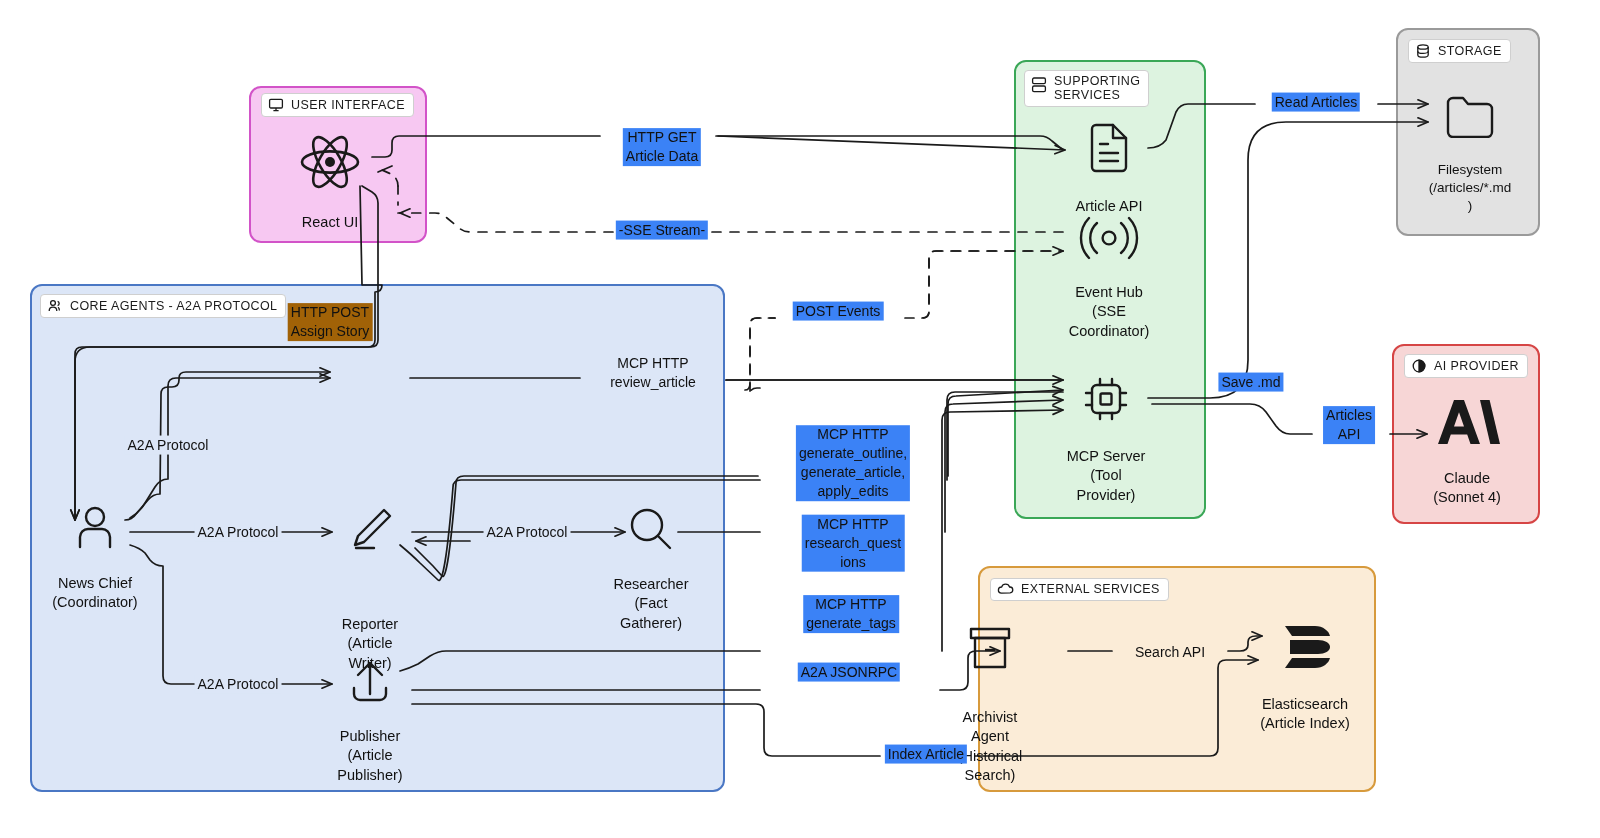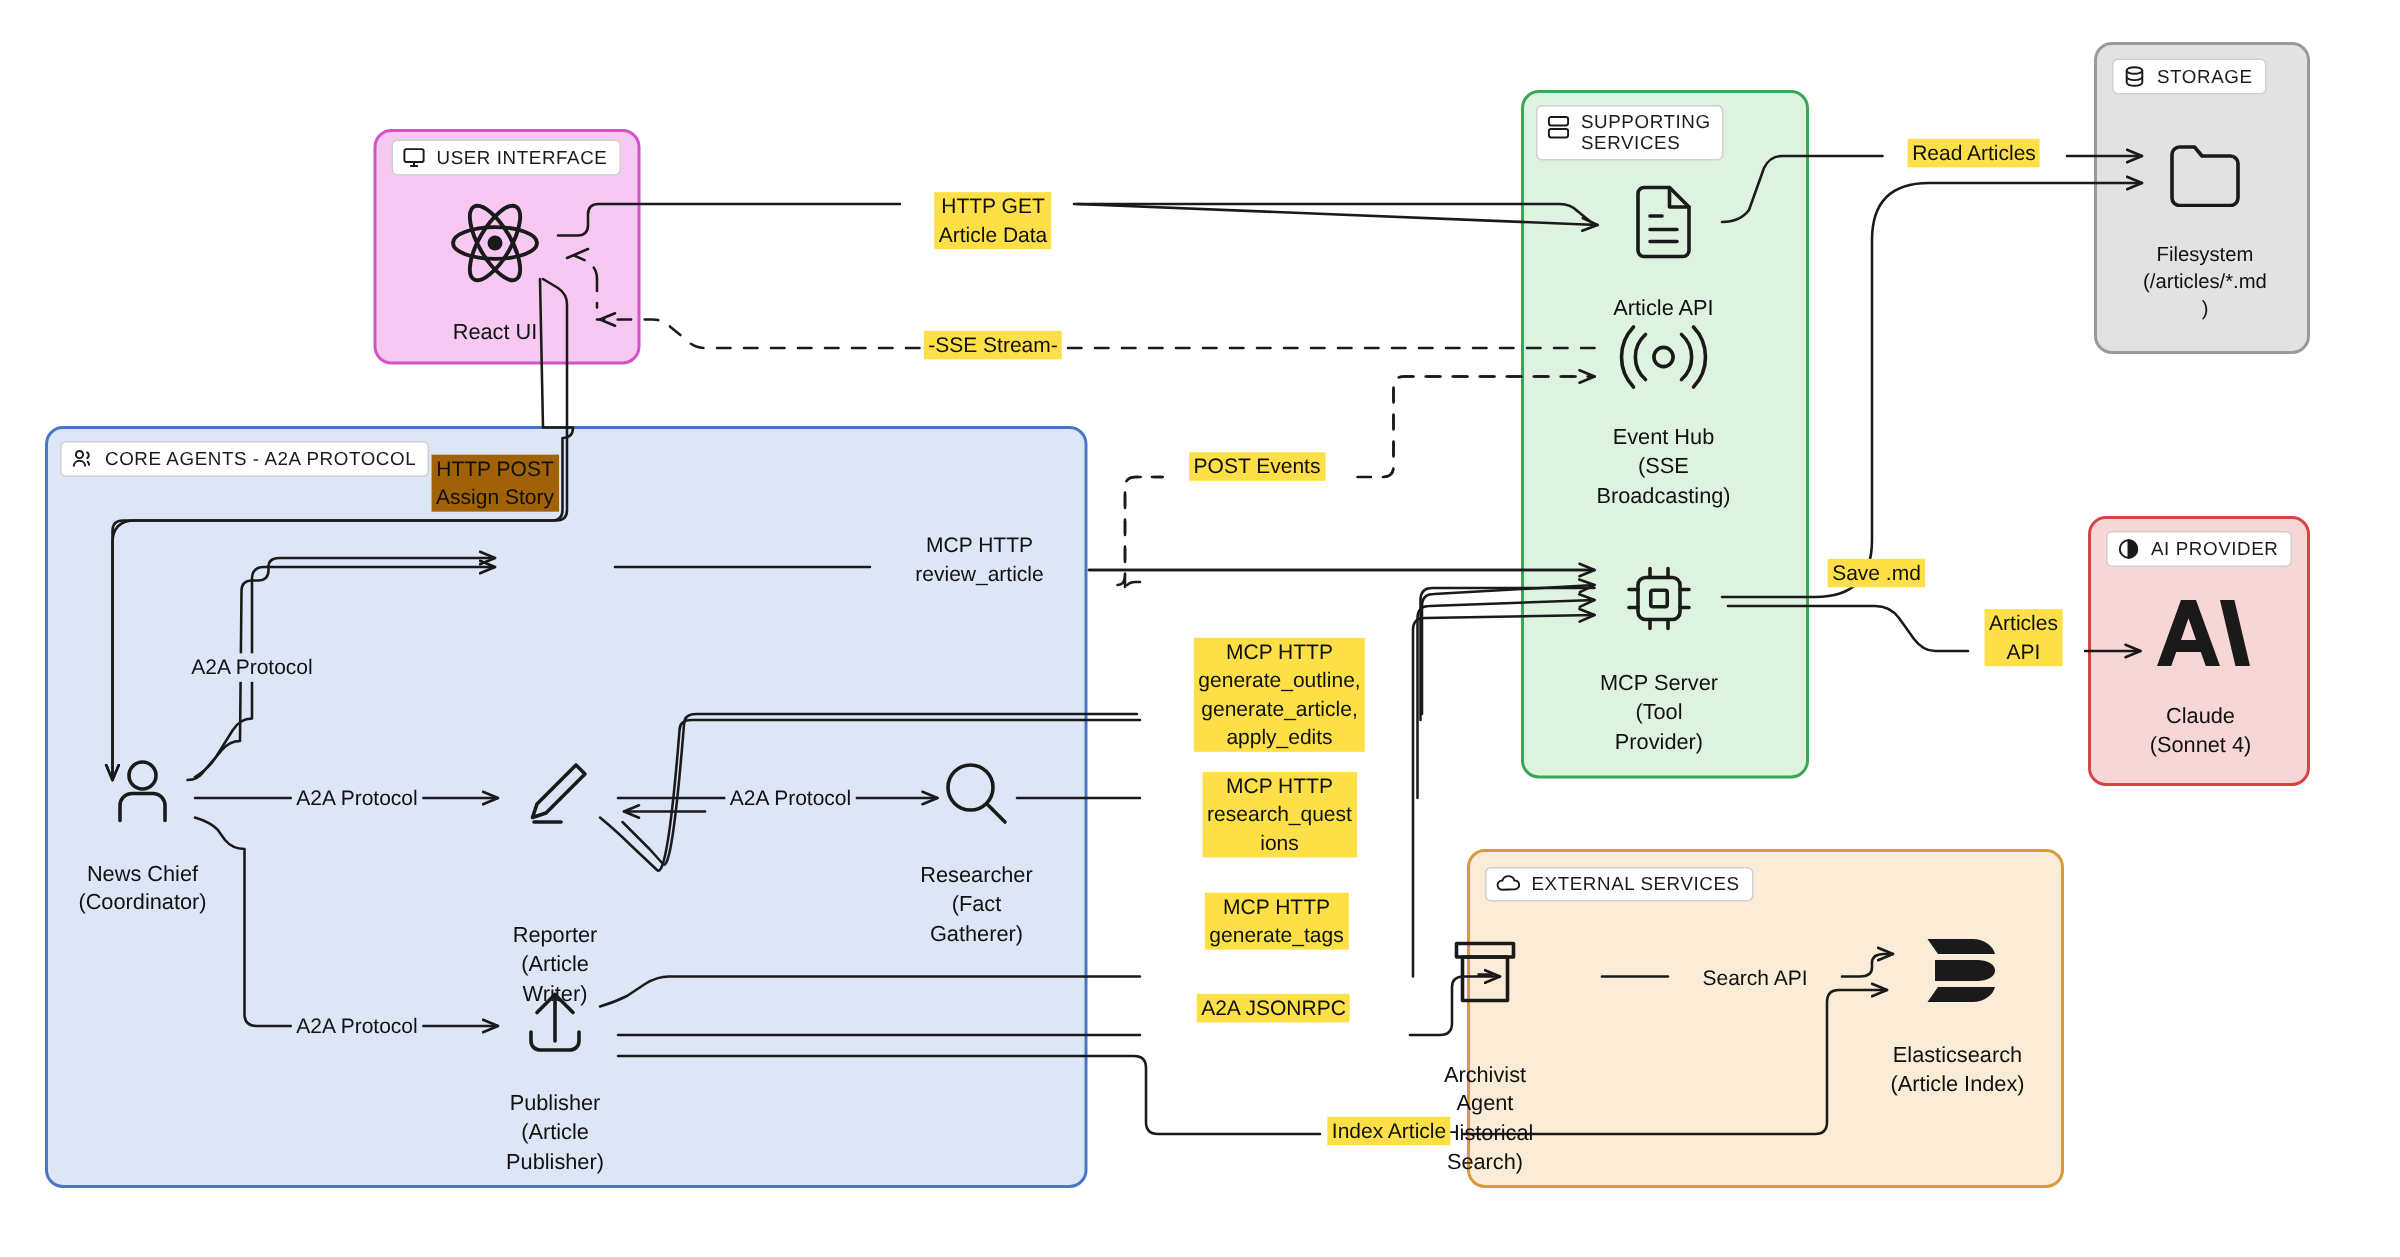--- a/index.html
+++ b/index.html
@@ -19,21 +19,21 @@
   }
   .grp-label svg{display:block;flex:0 0 auto;}
   .node{position:absolute;display:flex;flex-direction:column;align-items:center;}
   .node .glyph{display:flex;align-items:center;justify-content:center;}
   .node .cap{
     margin-top:23px;text-align:center;font-size:14.5px;line-height:1.33;
     white-space:pre-line;color:#111;
   }
   .edge-label{
     position:absolute;text-align:center;font-size:14px;line-height:1.35;
-    white-space:pre-line;color:#111;background:#fde047;padding:0 3px;
+    white-space:pre-line;color:#111;background:#3b82f6;padding:0 3px;
     transform:translate(-50%,-50%);
   }
 </style>
 </head>
 <body>
 
 <div id="canvas">
 
   <div class="grp" style="left:249px;top:86px;width:178px;height:157px;background:#f7c8f2;border:2px solid #d253c8;"></div>
   <div class="grp" style="left:30px;top:284px;width:695px;height:508px;background:#dce6f7;border:2px solid #4a77c4;"></div>
@@ -247,21 +247,21 @@
   <div class="node" style="left:1059px;top:216px;width:100px;">
     <div class="glyph">
       <svg width="60" height="44" viewBox="0 0 60 44" fill="none" stroke="#1a1a1a" stroke-width="2.4" stroke-linecap="round">
         <circle cx="30" cy="22" r="6.4"></circle>
         <path d="M18 7a20 20 0 0 0 0 30M42 7a20 20 0 0 1 0 30"></path>
         <path d="M10 2a29 29 0 0 0 0 40M50 2a29 29 0 0 1 0 40"></path>
       </svg>
     </div>
     <div class="cap">Event Hub
 (SSE
-Broadcasting)</div>
+Coordinator)</div>
   </div>
 
   <div class="node" style="left:1056px;top:374px;width:100px;">
     <div class="glyph">
       <svg width="50" height="50" viewBox="0 0 50 50" fill="none" stroke="#1a1a1a" stroke-width="2.4" stroke-linecap="round" stroke-linejoin="round">
         <rect x="11" y="11" width="28" height="28" rx="5"></rect>
         <rect x="19.5" y="19.5" width="11" height="11" rx="1.5"></rect>
         <path d="M19 11V5M31 11V5M19 39v6M31 39v6M11 19H5M11 31H5M39 19h6M39 31h6"></path>
       </svg>
     </div>

